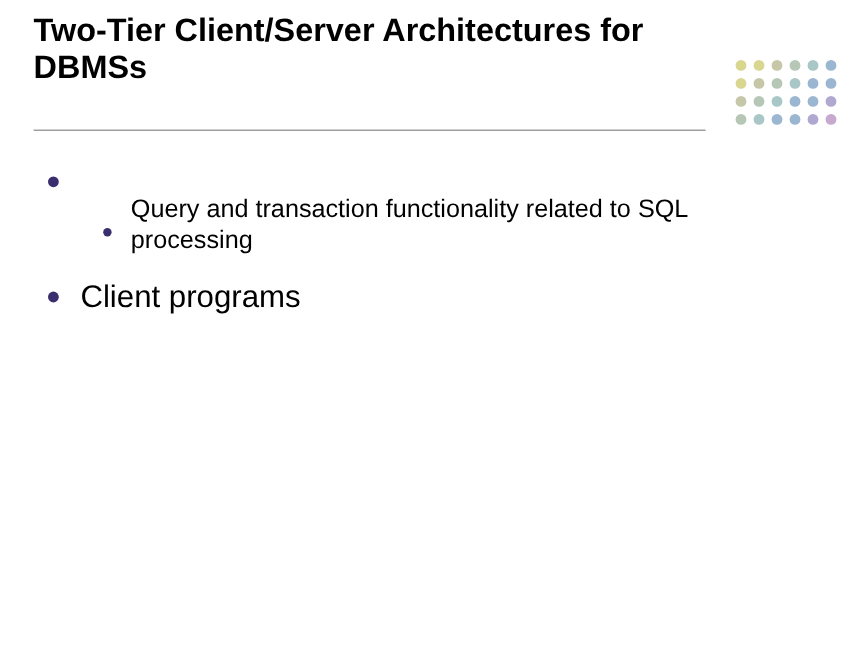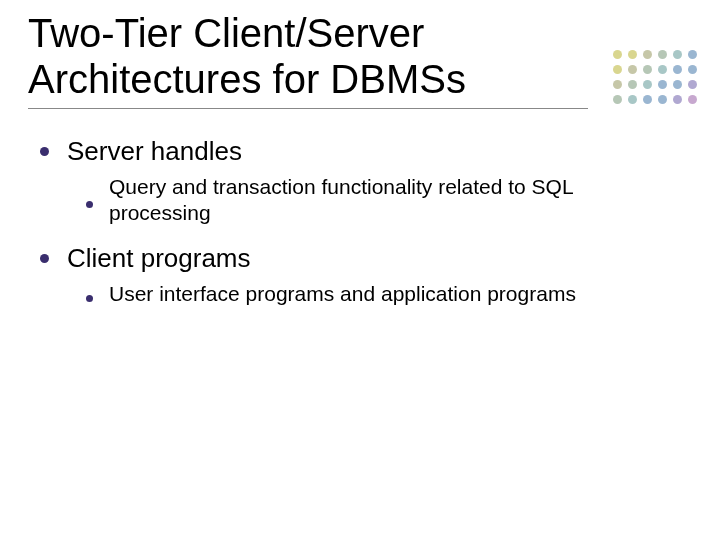--- a/index.html
+++ b/index.html
@@ -15,22 +15,22 @@
   .slide {
     width: 720px;
     height: 540px;
     position: relative;
   }
   .title {
     position: absolute;
     left: 28px;
     top: 10px;
     width: 560px;
-    font-size: 40px;
-    font-weight: normal;
+    font-size: 27px;
+    font-weight: bold;
     color: #000;
     line-height: 1.15;
   }
   .title-rule {
     position: absolute;
     left: 28px;
     top: 108px;
     width: 560px;
     height: 0;
     border-top: 1px solid #888;
@@ -130,30 +130,25 @@
       <span style="background: rgb(154, 182, 209);"></span>
       <span style="background: rgb(154, 182, 209);"></span>
       <span style="background: rgb(176, 168, 209);"></span>
       <span style="background: rgb(199, 168, 207);"></span>
     </div>
 
   <div class="body">
 
     <div class="l1">
       <span class="bullet"></span>
-      <span class="text">Server handles</span>
     </div>
     <div class="l2">
       <span class="bullet"></span>
       <span class="text">Query and transaction functionality related to SQL processing</span>
     </div>
 
     <div class="l1">
       <span class="bullet"></span>
       <span class="text">Client programs</span>
     </div>
-    <div class="l2">
-      <span class="bullet"></span>
-      <span class="text">User interface programs and application programs</span>
-    </div>
 
   </div>
 </div>
 
 </body></html>

